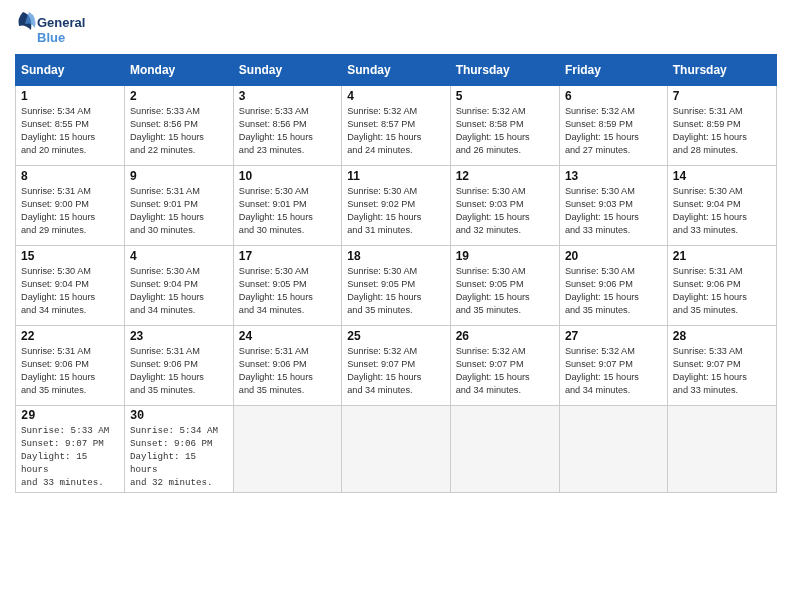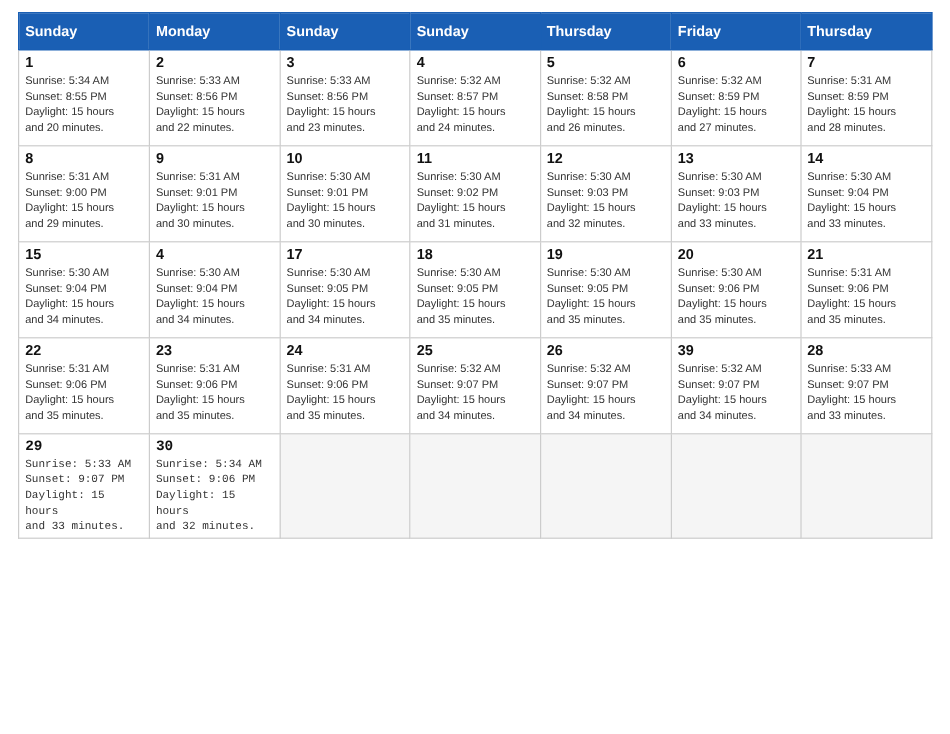--- a/index.html
+++ b/index.html
@@ -79,20 +79,36 @@
     .day-info {
       line-height: 1.4;
       font-size: 9.2px;
       color: #333;
     }
   </style>
 </head>
 <body>
 
 <div class="page">
+  <div class="header">
+    <div class="logo">
+  <div style="display:flex;flex-direction:column;align-items:flex-start;">
+    <svg width="80" height="38" viewBox="0 0 80 38">
+      <text x="22" y="17" font-size="13" font-weight="bold" fill="#1a3a6b">General</text>
+      <text x="22" y="32" font-size="13" font-weight="bold" fill="#4a90d9">Blue</text>
+      <path d="M8,2 Q18,5 16,20 Q10,14 4,16 Q2,8 8,2Z" fill="#1a3a6b"></path>
+      <path d="M14,2 Q22,6 20,18 Q16,12 10,14 Q12,6 14,2Z" fill="#4a90d9" opacity="0.7"></path>
+    </svg>
+  </div>
+</div>
+    <div class="title-block">
+      <div class="month-title"></div>
+      <div class="subtitle"></div>
+    </div>
+  </div>
 
   <table class="calendar">
     <thead>
       <tr>
       <th>Sunday</th>
           <th>Monday</th>
           <th>Sunday</th>
           <th>Sunday</th>
           <th>Thursday</th>
           <th>Friday</th>
@@ -205,21 +221,21 @@
           </td>
           <td>
             <span class="day-number">25</span>
             <div class="day-info">Sunrise: 5:32 AM<br>Sunset: 9:07 PM<br>Daylight: 15 hours<br>and 34 minutes.</div>
           </td>
           <td>
             <span class="day-number">26</span>
             <div class="day-info">Sunrise: 5:32 AM<br>Sunset: 9:07 PM<br>Daylight: 15 hours<br>and 34 minutes.</div>
           </td>
           <td>
-            <span class="day-number">39</span>
+            <span class="day-number">27</span>
             <div class="day-info">Sunrise: 5:32 AM<br>Sunset: 9:07 PM<br>Daylight: 15 hours<br>and 34 minutes.</div>
           </td>
           <td>
             <span class="day-number">28</span>
             <div class="day-info">Sunrise: 5:33 AM<br>Sunset: 9:07 PM<br>Daylight: 15 hours<br>and 33 minutes.</div>
           </td>
         </tr>
         <tr>
           <td>
             <span class="day-number">29</span>

